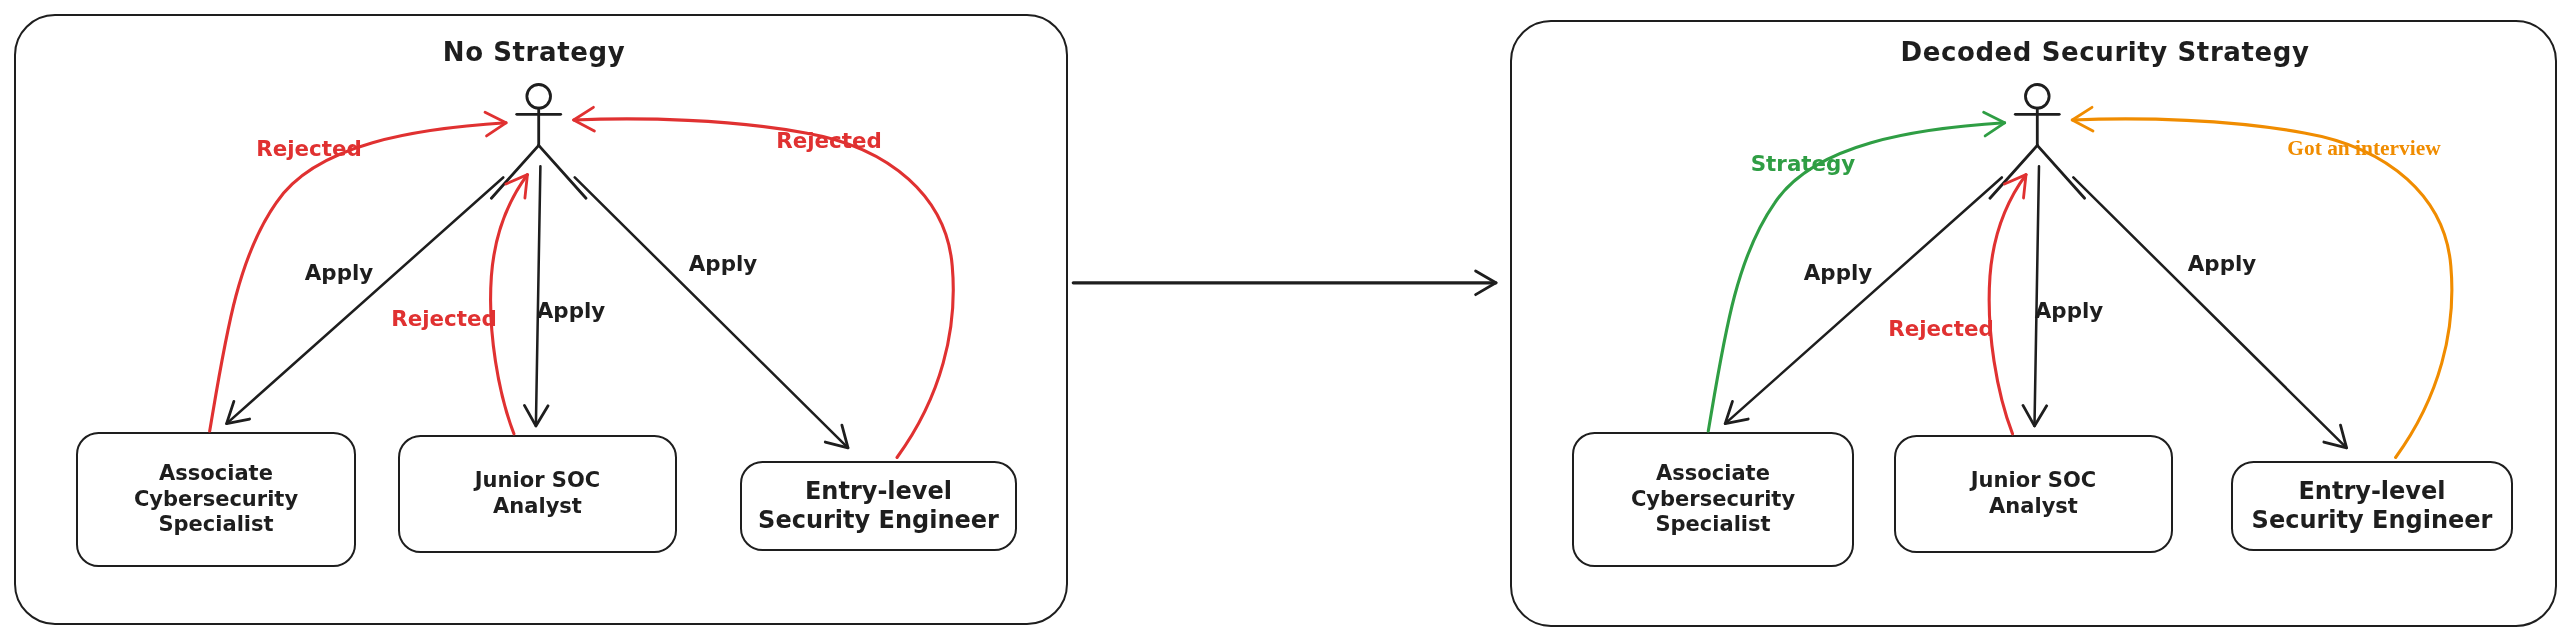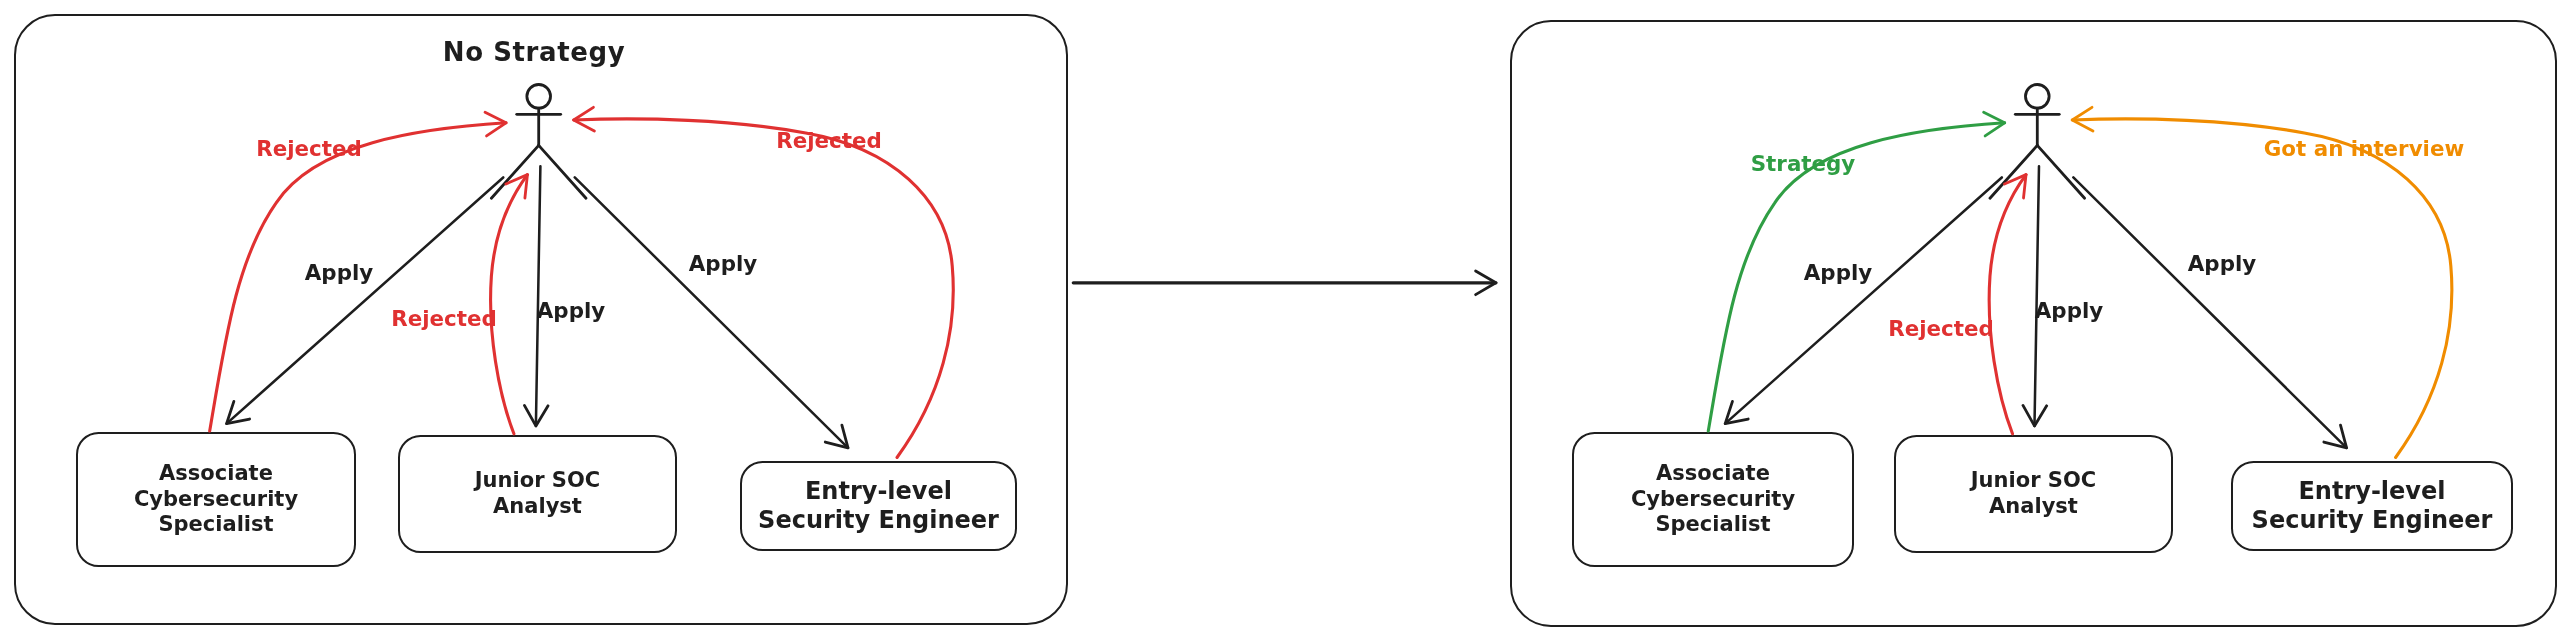--- a/index.html
+++ b/index.html
@@ -48,20 +48,21 @@
 </style>
 </head>
 <body>
 
 <div class="canvas">
 
   <div class="panel panel-left"></div>
   <div class="panel panel-right"></div>
 
   <div class="title" style="left:534px;top:52px;">No Strategy</div>
+  <div class="title" style="left:2105px;top:52px;">Decoded Security Strategy</div>
 
   <div class="job-box jb-l1">Associate
 Cybersecurity
 Specialist</div>
   <div class="job-box jb-l2">Junior SOC
 Analyst</div>
   <div class="job-box jb-l3">Entry-level
 Security Engineer</div>
 
   <div class="job-box jb-r1">Associate
@@ -128,16 +129,16 @@
   <div class="edge-label lbl-apply" style="left:723px;top:263px;">Apply</div>
   <div class="edge-label lbl-red" style="left:309px;top:148px;">Rejected</div>
   <div class="edge-label lbl-red" style="left:444px;top:318px;">Rejected</div>
   <div class="edge-label lbl-red" style="left:829px;top:140px;">Rejected</div>
 
   <div class="edge-label lbl-apply" style="left:1838px;top:272px;">Apply</div>
   <div class="edge-label lbl-apply" style="left:2069px;top:310px;">Apply</div>
   <div class="edge-label lbl-apply" style="left:2222px;top:263px;">Apply</div>
   <div class="edge-label lbl-green" style="left:1803px;top:163px;">Strategy</div>
   <div class="edge-label lbl-red" style="left:1941px;top:328px;">Rejected</div>
-  <div class="edge-label lbl-orange" style="left:2364px;top:148px;">Got an interview</div>
+  <div class="edge-label lbl-orange" style="left:2364px;top:148px;font-family:Liberation Serif, serif;">Got an interview</div>
 
 </div>
 
 
 </body></html>

